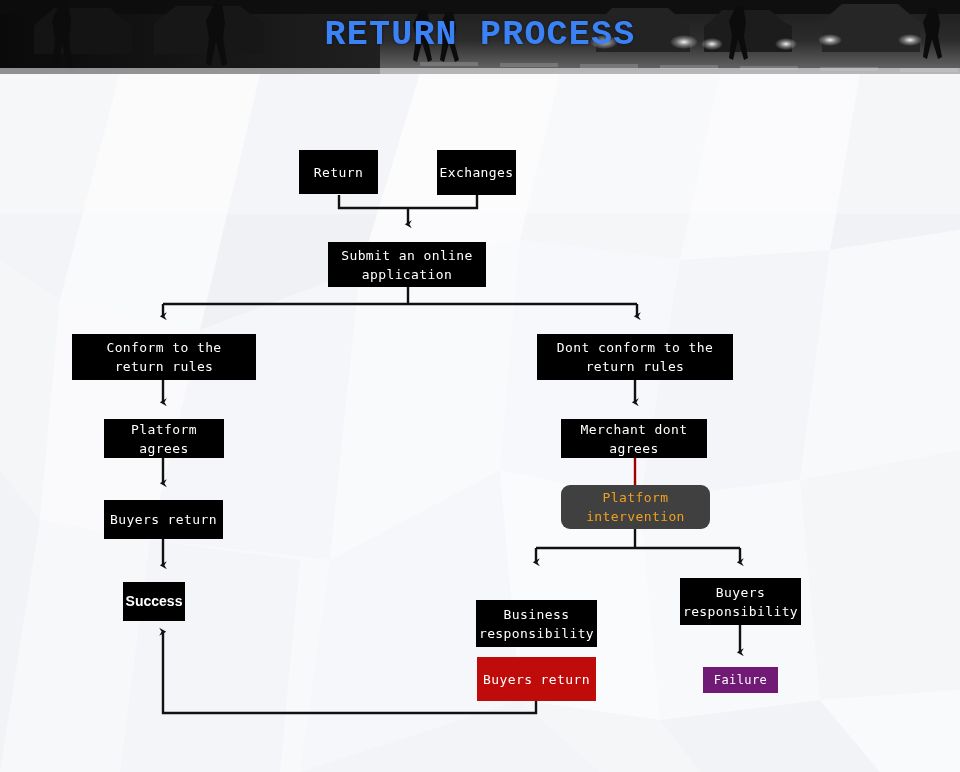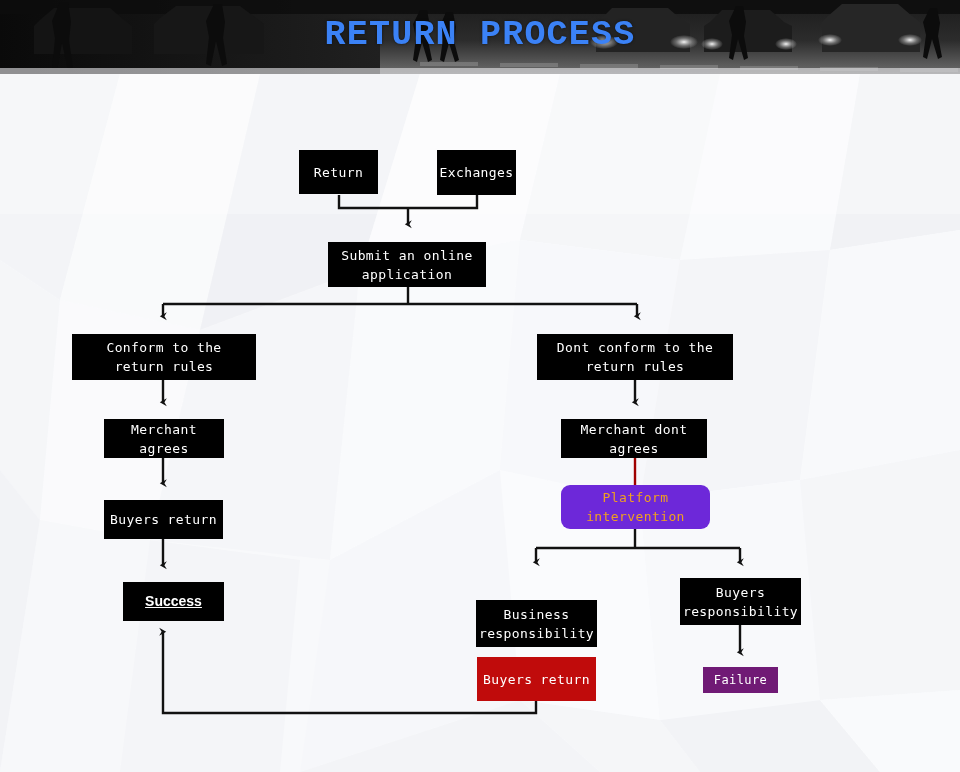--- a/index.html
+++ b/index.html
@@ -84,21 +84,21 @@
     font-size: 13px;
     line-height: 19px;
     letter-spacing: 0.4px;
     white-space: pre-line;
     padding: 2px 4px;
   }
   .node.red {
     background: #c00b0b;
   }
   .node.red-round {
-    background: #6d28d9;
+    background: #404040;
     border-radius: 9px;
     color: #f0a020;
   }
   .node.gray {
     background: #701a75;
     color: #ffffff;
   }
   .node.sans {
     font-family: "Liberation Sans", sans-serif;
     font-weight: bold;
@@ -259,30 +259,30 @@
 application</div>
 
   <div class="node" style="left:437px; top:150px; width:79px; height:45px;">Exchanges</div>
 
   <div class="node" style="left:72px; top:334px; width:184px; height:46px;">Conform to the
 return rules</div>
 
   <div class="node" style="left:537px; top:334px; width:196px; height:46px;">Dont conform to the
 return rules</div>
 
-  <div class="node" style="left:104px; top:419px; width:120px; height:39px;">Merchant agrees</div>
+  <div class="node" style="left:104px; top:419px; width:120px; height:39px;">Platform agrees</div>
 
   <div class="node" style="left:561px; top:419px; width:146px; height:39px;">Merchant dont agrees</div>
 
   <div class="node" style="left:104px; top:500px; width:119px; height:39px;">Buyers return</div>
 
   <div class="node red-round" style="left:561px; top:485px; width:149px; height:44px;">Platform
 intervention</div>
 
-  <div class="node sans" style="left:123px; top:582px; width:101px; height:39px;text-decoration:underline;">Success</div>
+  <div class="node sans" style="left:123px; top:582px; width:62px; height:39px;">Success</div>
 
   <div class="node" style="left:476px; top:600px; width:121px; height:47px;">Business
 responsibility</div>
 
   <div class="node" style="left:680px; top:578px; width:121px; height:47px;">Buyers
 responsibility</div>
 
   <div class="node red" style="left:477px; top:657px; width:119px; height:44px;">Buyers return</div>
 
   <div class="node gray" style="left:703px; top:667px; width:75px; height:26px; font-size:12px;">Failure</div>

